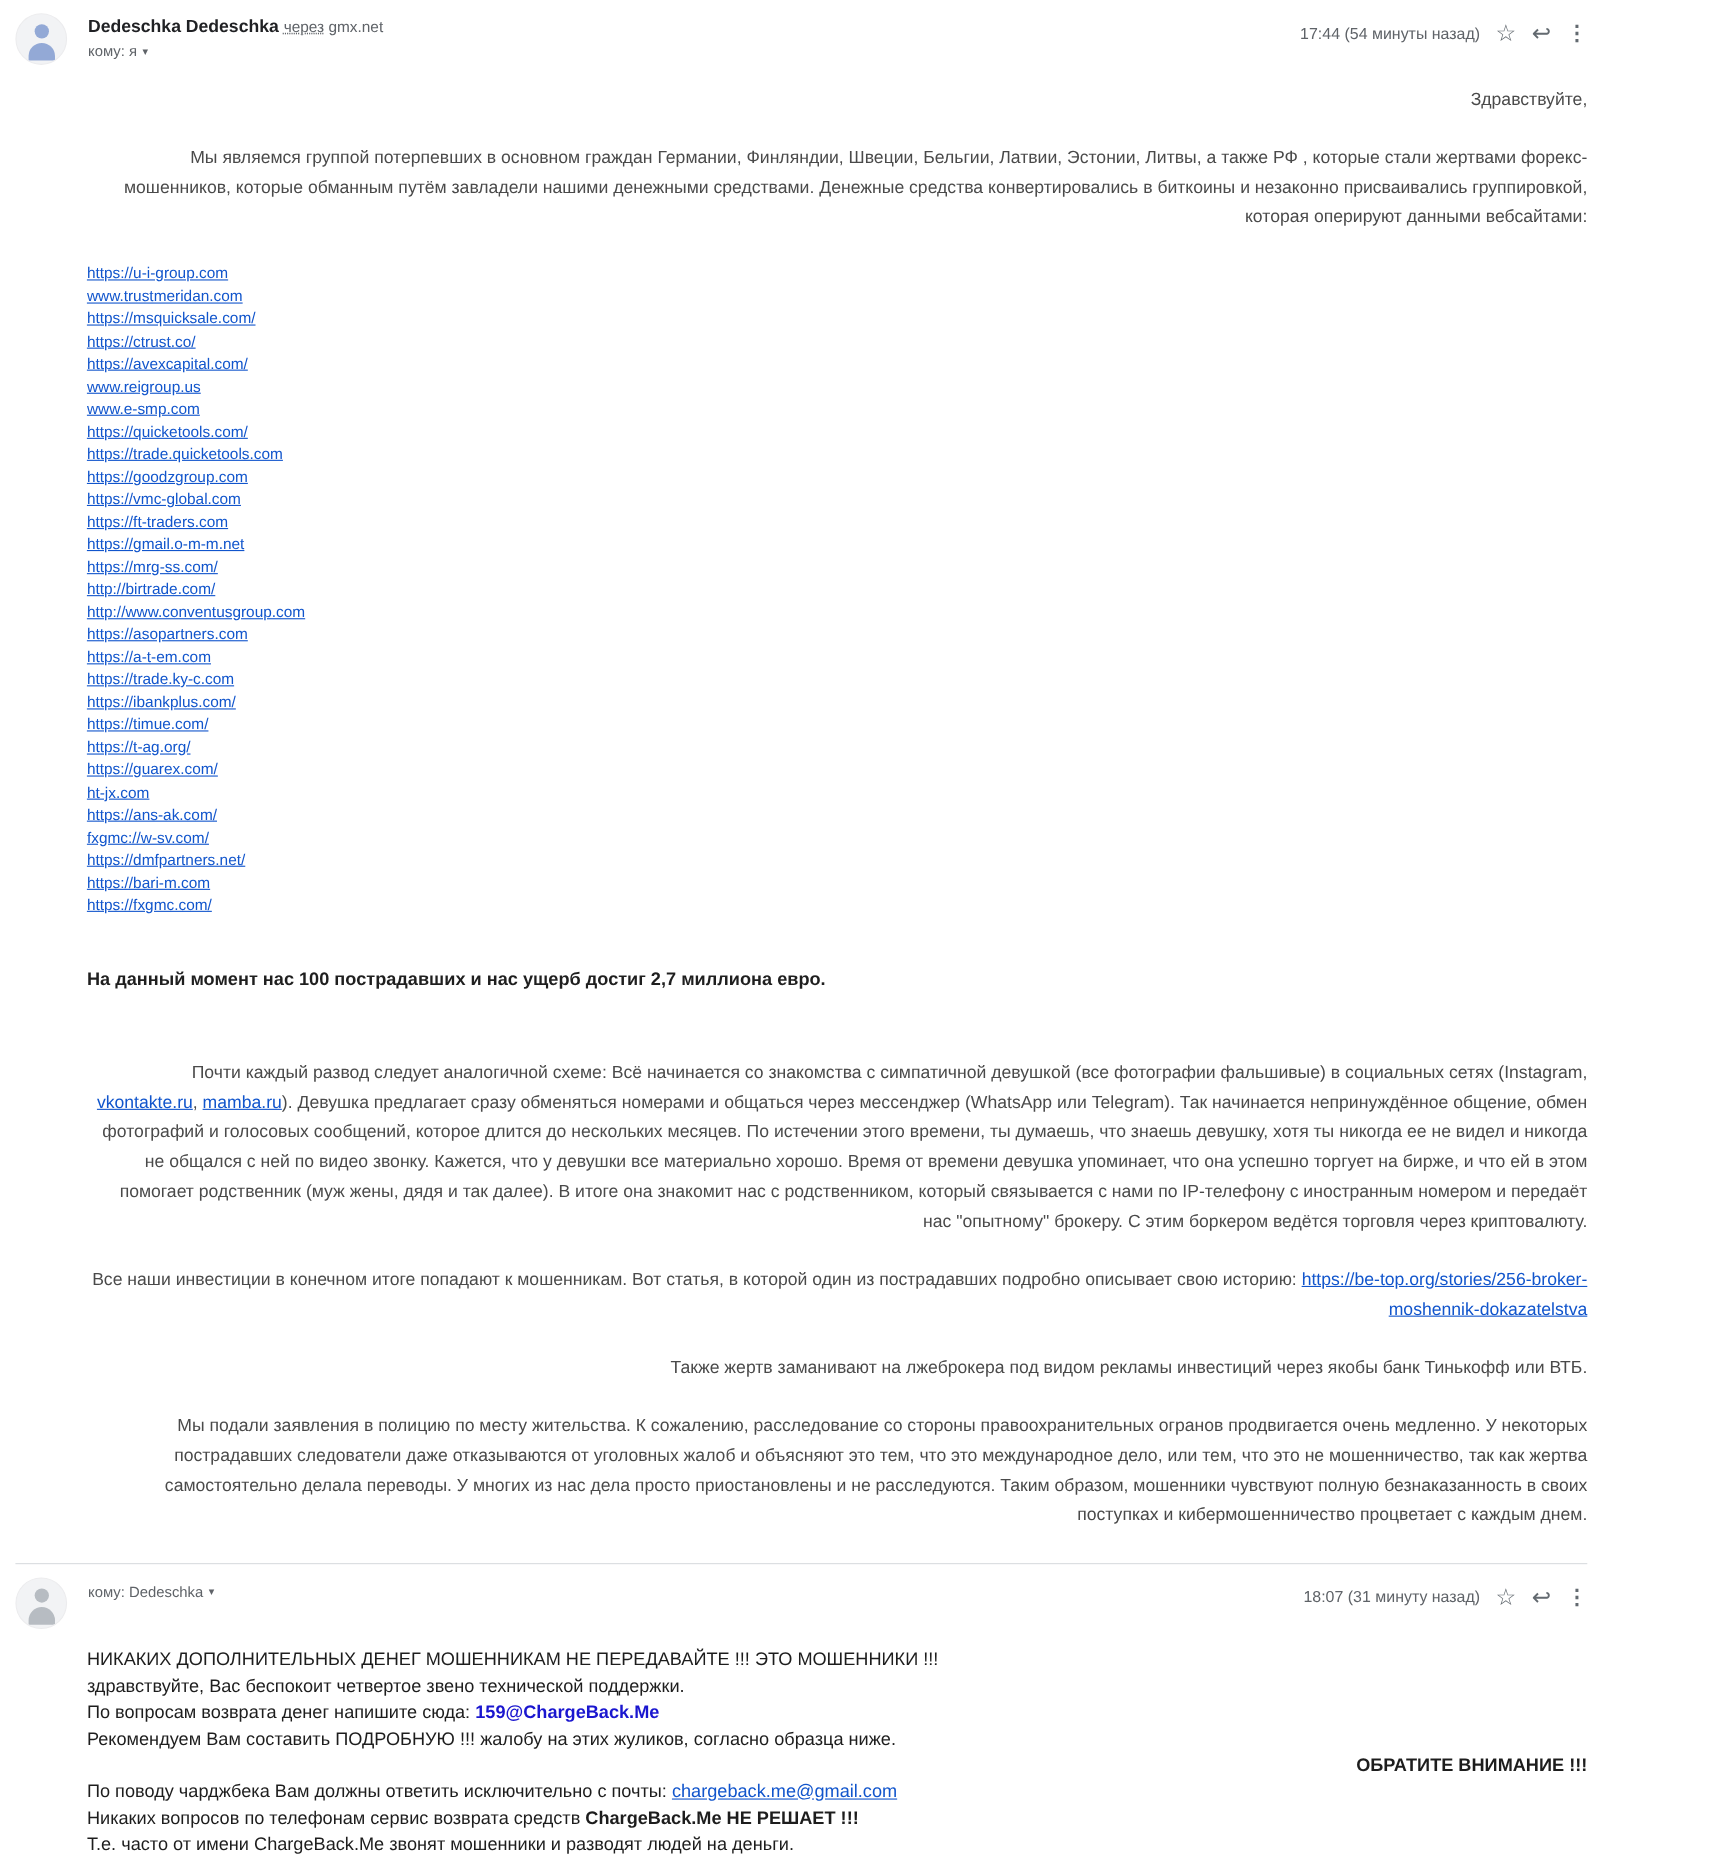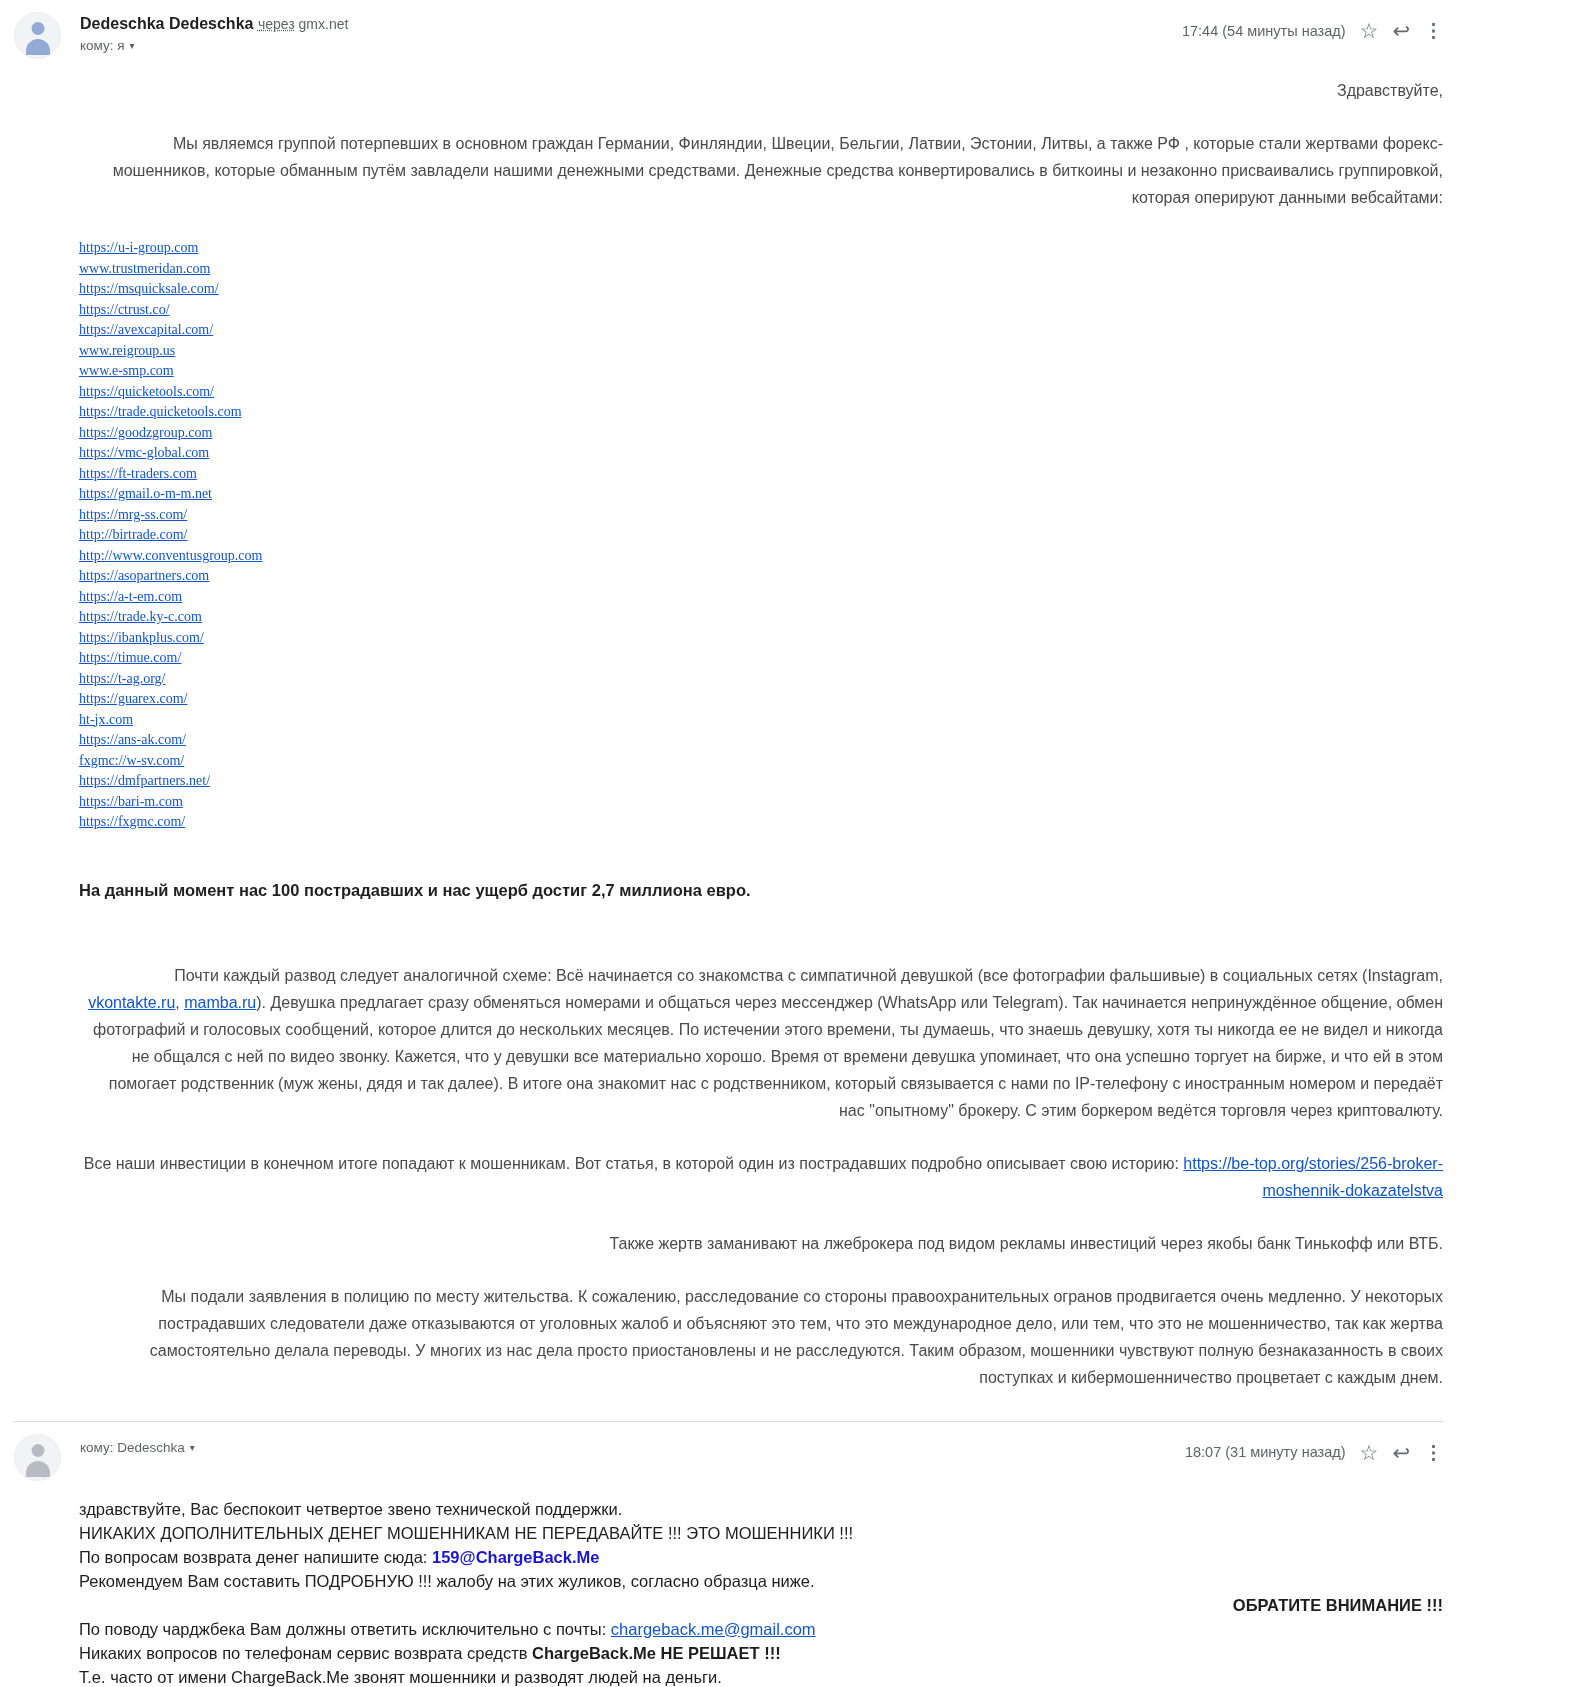--- a/index.html
+++ b/index.html
@@ -25,21 +25,21 @@
   .via-label{text-decoration:underline;text-decoration-style:dotted;}
   .to-line{color:var(--muted);font-size:13.5px;margin-top:4px;display:inline-flex;align-items:center;gap:5px;cursor:pointer;}
   .dropdown{font-size:10px;color:var(--muted);}
   .header-right{display:flex;align-items:center;gap:14px;color:var(--muted);font-size:14.5px;padding-top:8px;white-space:nowrap;}
   .icon-btn{font-size:21px;color:#636a70;cursor:pointer;line-height:1;background:none;border:none;padding:0;font-family:inherit;}
   .icon-btn.more{font-size:19px;font-weight:bold;letter-spacing:0;}
   .email-body{margin-left:65px;margin-top:18px;font-size:16px;line-height:27px;color:var(--body_gray);max-width:1382px;}
   .para{margin:26px 0 0 0;text-align:right;}
   .first-para{margin-top:0;}
   a{color:var(--link_blue);}
-  .links-list{margin-top:27px;font-family:Liberation Serif, serif;font-size:14px;line-height:20.5px;}
+  .links-list{margin-top:27px;font-family:Liberation Sans, sans-serif;font-size:14px;line-height:20.5px;}
   .links-list a{display:table;color:var(--link_blue);}
   .bold-line{font-weight:bold;color:#1f1f1f;margin-top:44px;font-size:16.5px;}
   .scheme{margin-top:58px;}
   .divider{border:none;border-top:1px solid #d9dcdf;margin:30px 0 0 0;}
   .email2-body{margin-left:65px;margin-top:16px;font-size:16.5px;line-height:24px;color:#1d1d1d;}
   .b{font-weight:bold;text-align:right;}
   .chargeback-email{color:var(--chargeback_blue);font-weight:bold;text-decoration:none;}
   .underlined-link{color:var(--link_blue);text-decoration:underline;}
 </style>
 </head>
@@ -139,22 +139,22 @@
       </div>
       <div class="header-right">
         <span>18:07 (31 минуту назад)</span>
         <button class="icon-btn"><span>☆</span></button>
         <button class="icon-btn"><span>↩</span></button>
         <button class="icon-btn more"><span>⋮</span></button>
       </div>
     </div>
 
     <div class="email2-body">
+      <div>НИКАКИХ ДОПОЛНИТЕЛЬНЫХ ДЕНЕГ МОШЕННИКАМ НЕ ПЕРЕДАВАЙТЕ !!! ЭТО МОШЕННИКИ !!!</div>
       <div>здравствуйте, Вас беспокоит четвертое звено технической поддержки.</div>
-      <div>НИКАКИХ ДОПОЛНИТЕЛЬНЫХ ДЕНЕГ МОШЕННИКАМ НЕ ПЕРЕДАВАЙТЕ !!! ЭТО МОШЕННИКИ !!!</div>
       <div>
         <span>По вопросам возврата денег напишите сюда: </span><a href="#" class="chargeback-email">159@ChargeBack.Me</a>
       </div>
       <div>Рекомендуем Вам составить ПОДРОБНУЮ !!! жалобу на этих жуликов, согласно образца ниже.</div>
       <div class="b">ОБРАТИТЕ ВНИМАНИЕ !!!</div>
       <div>
         <span>По поводу чарджбека Вам должны ответить исключительно с почты: </span><a href="#" class="underlined-link">chargeback.me@gmail.com</a>
       </div>
       <div>
         <span>Никаких вопросов по телефонам сервис возврата средств </span><span class="b">ChargeBack.Me НЕ РЕШАЕТ !!!</span>

